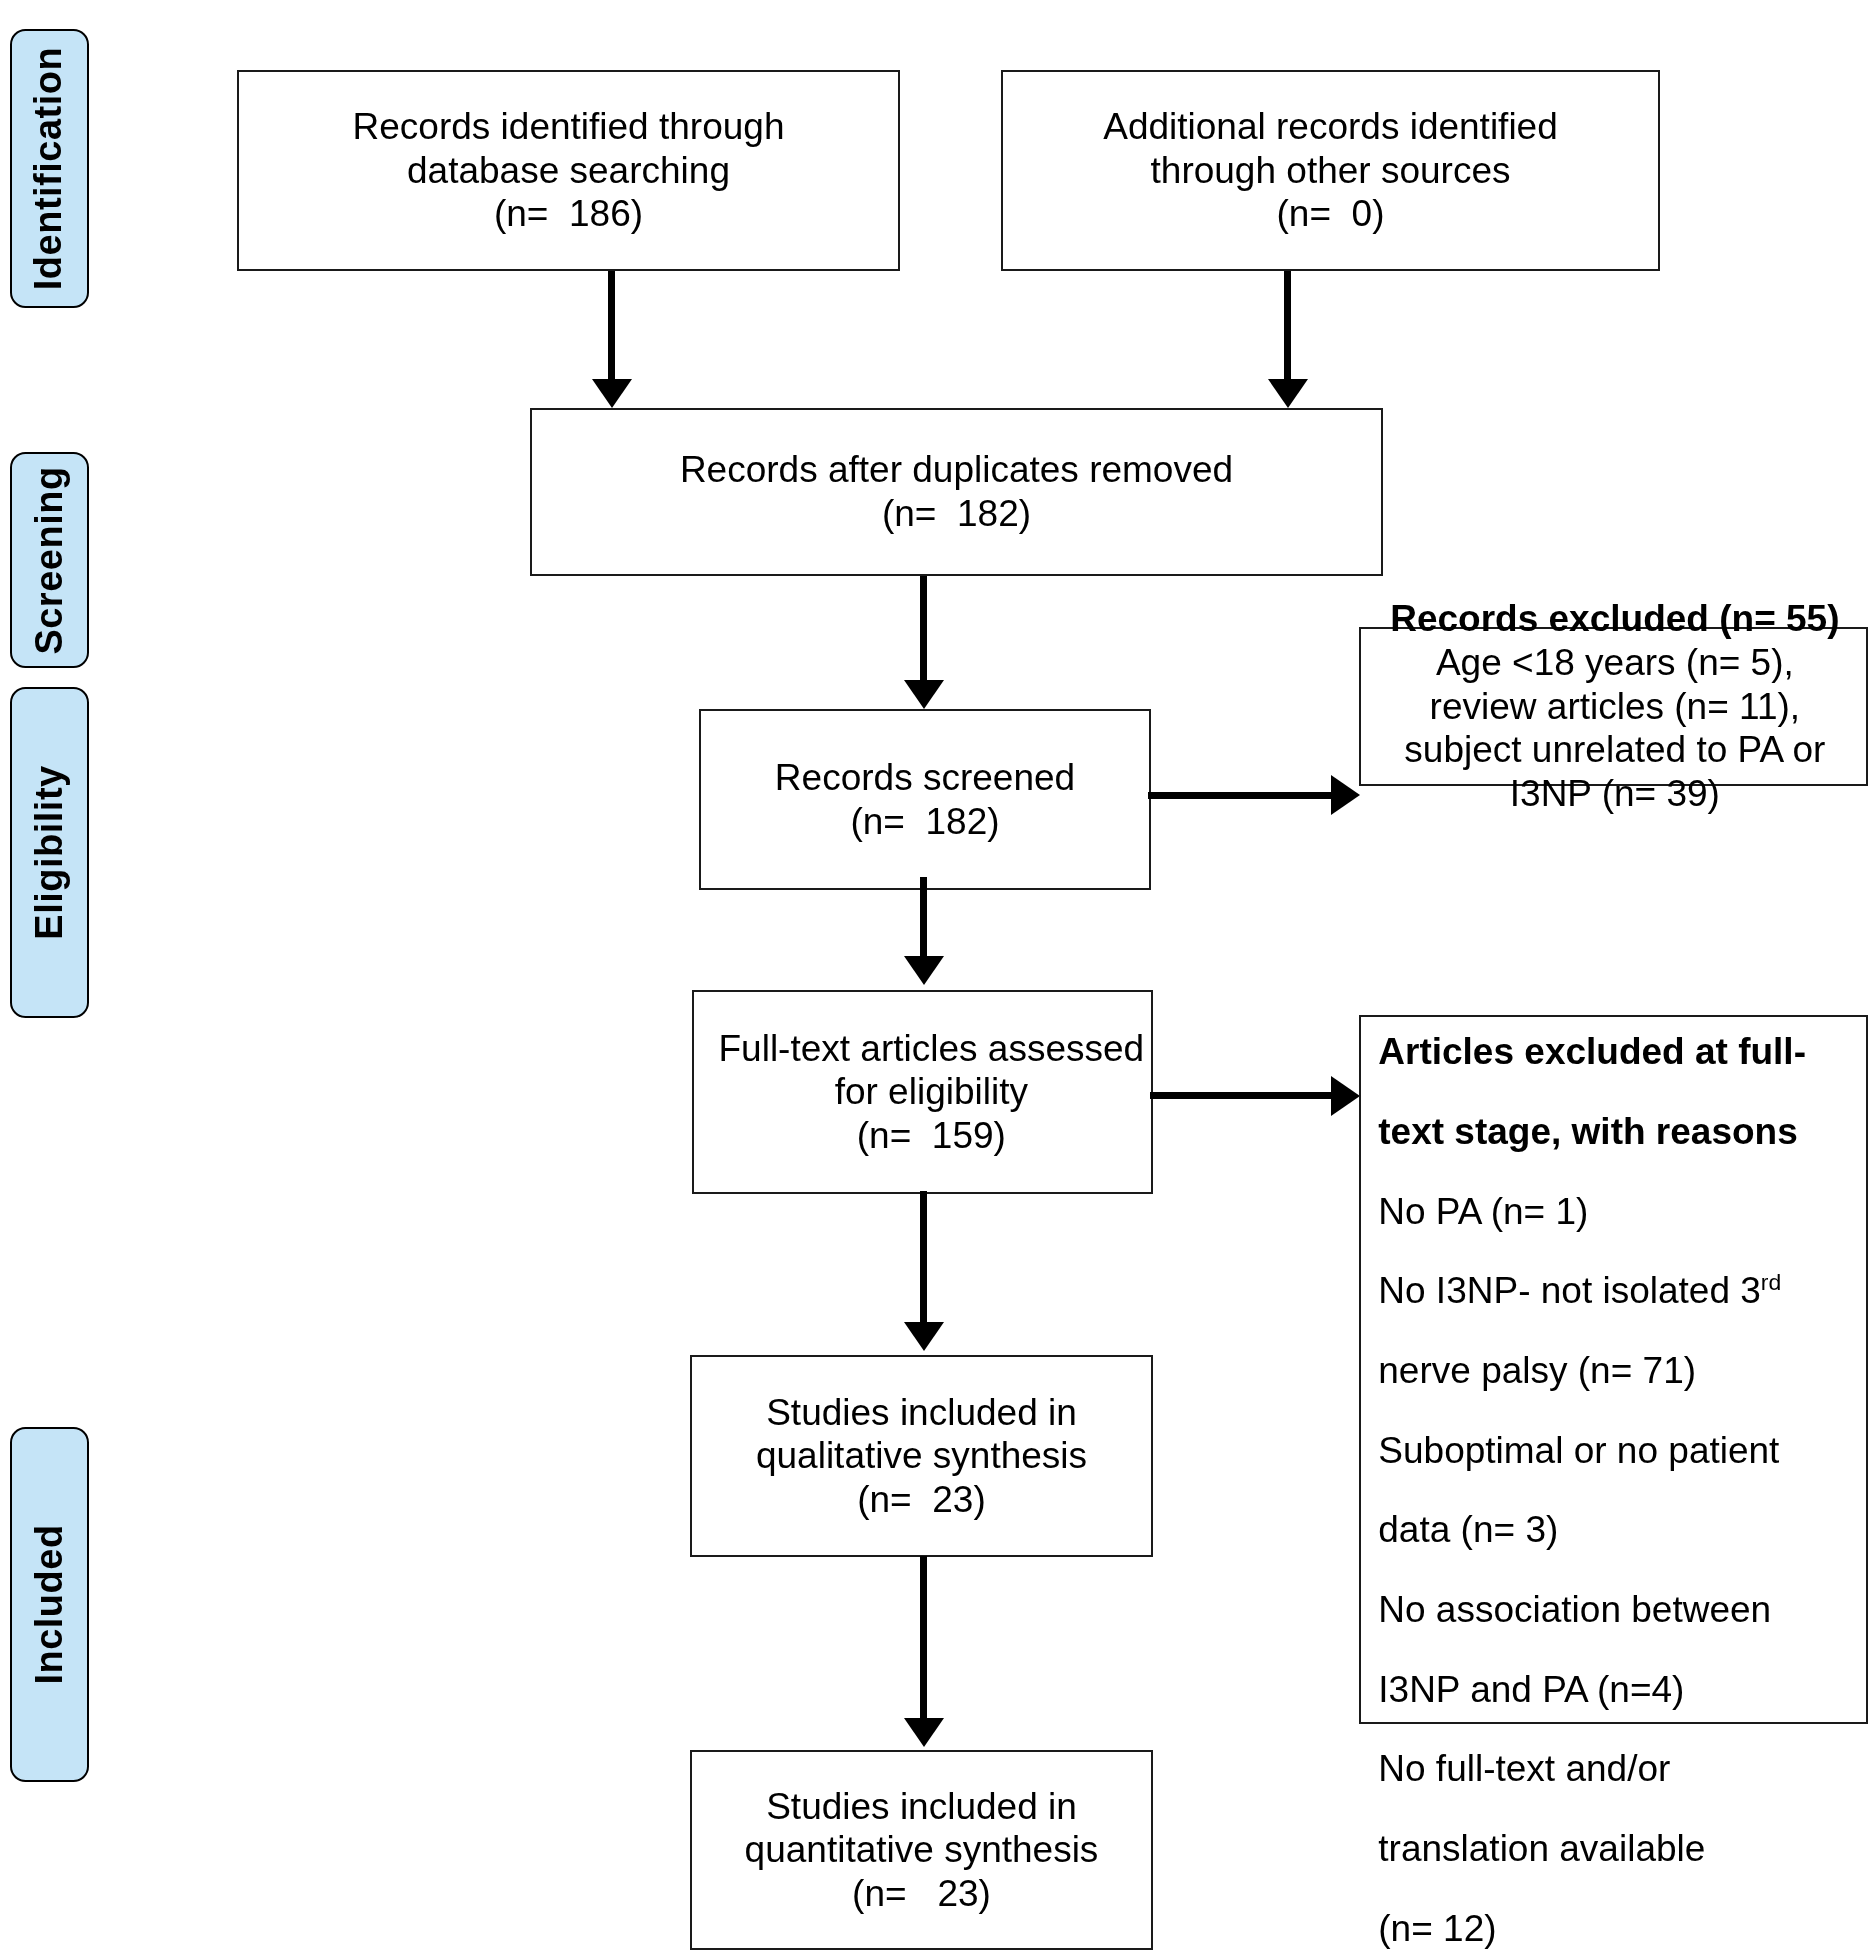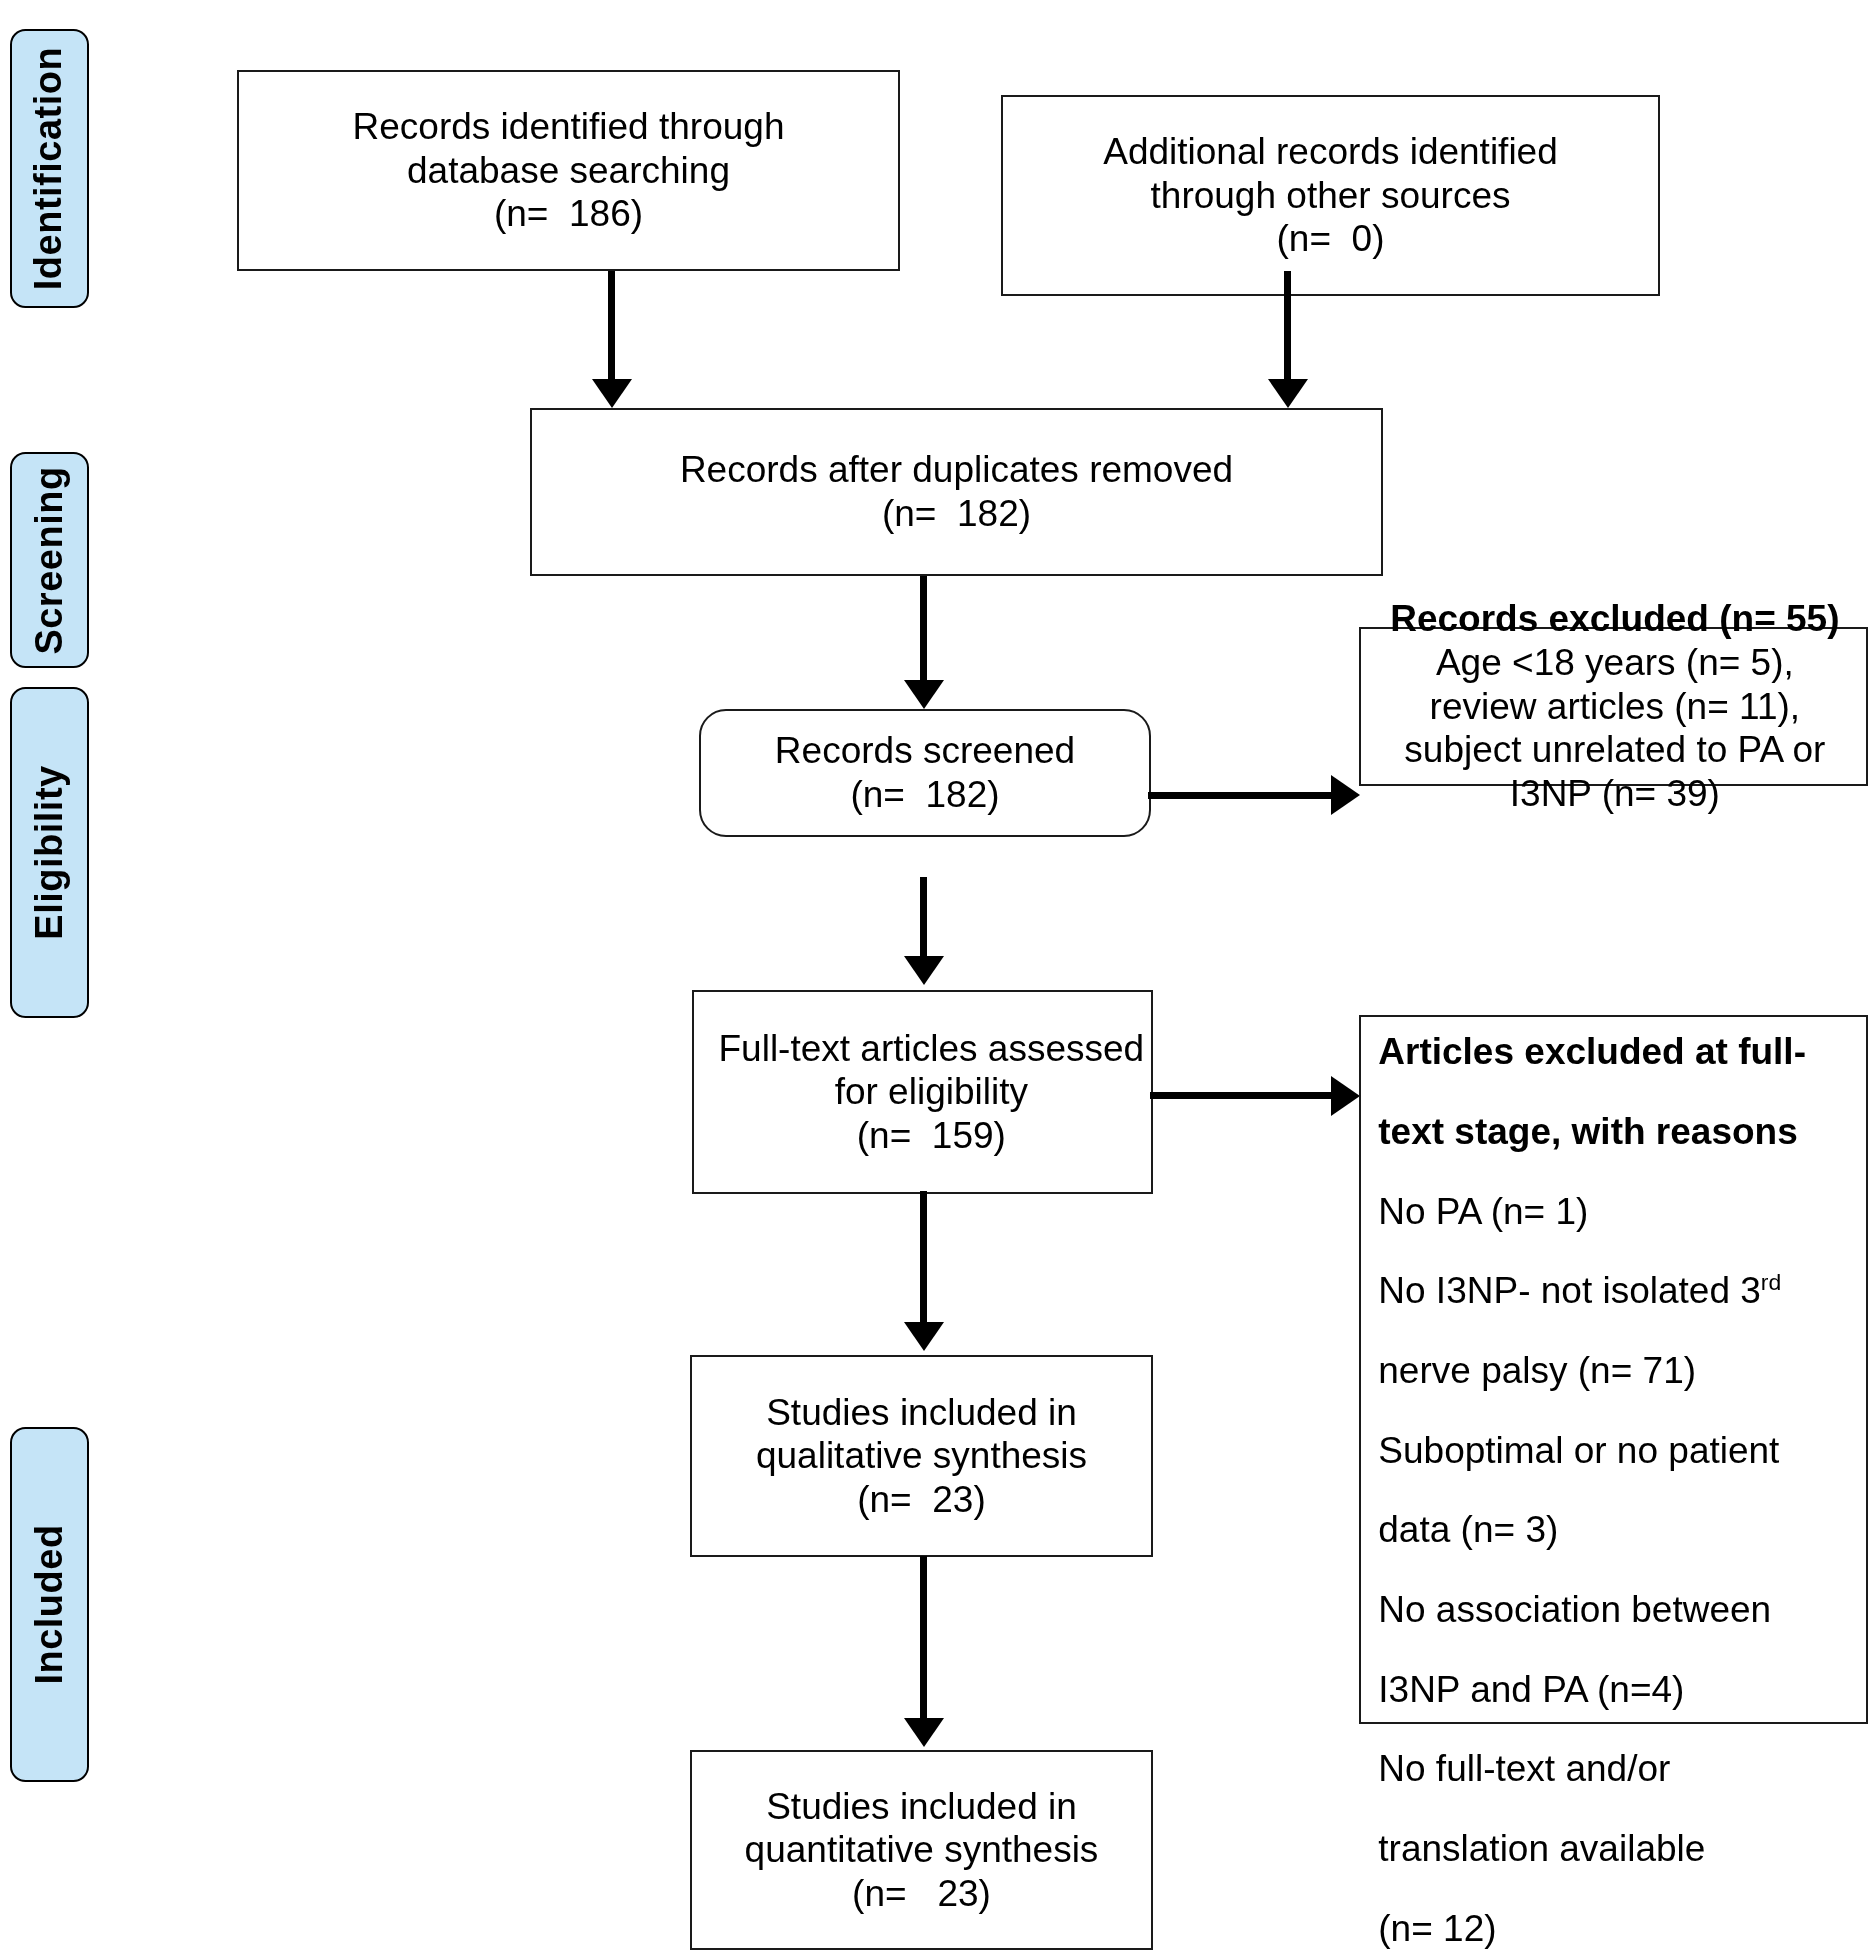--- a/index.html
+++ b/index.html
@@ -137,41 +137,41 @@
   <div class="stage-pill" style="left:9.6px; top:1427px; width:79px; height:355px;">
     <span class="stage-label">Included</span>
   </div>
 
   <div class="flow-box" style="left:237px; top:70px; width:663px; height:201px;">
     <span class="line">Records identified through</span>
     <span class="line">database searching</span>
     <span class="line">(n=  186)</span>
   </div>
 
-  <div class="flow-box" style="left:1001px; top:70px; width:659px; height:201px;margin-top:25px;">
+  <div class="flow-box" style="left:1001px; top:70px; width:659px; height:201px;">
     <span class="line">Additional records identified</span>
     <span class="line">through other sources</span>
     <span class="line">(n=  0)</span>
   </div>
 
   <div class="v-line" style="left:608px; top:271px; height:112px;"></div>
   <div class="arrow-down" style="left:592px; top:379px;"></div>
 
   <div class="v-line" style="left:1284px; top:271px; height:112px;"></div>
   <div class="arrow-down" style="left:1268px; top:379px;"></div>
 
   <div class="flow-box" style="left:530px; top:408px; width:853px; height:168px;">
     <span class="line">Records after duplicates removed</span>
     <span class="line">(n=  182)</span>
   </div>
 
   <div class="v-line" style="left:920px; top:576px; height:109px;"></div>
   <div class="arrow-down" style="left:904px; top:680px;"></div>
 
-  <div class="flow-box" style="left:699px; top:709px; width:452px; height:128px;border-radius:27px;">
+  <div class="flow-box" style="left:699px; top:709px; width:452px; height:181px;">
     <span class="line">Records screened</span>
     <span class="line">(n=  182)</span>
   </div>
 
   <div class="h-line" style="left:1148px; top:792px; width:187px;"></div>
   <div class="arrow-right" style="left:1331px; top:775px;"></div>
 
   <div class="flow-box exclusion excluded-screen" style="left:1359px; top:627px; width:509px; height:159px;">
     <span class="line bold">Records excluded (n= 55)</span>
     <span class="line">Age &lt;18 years (n= 5),</span>

